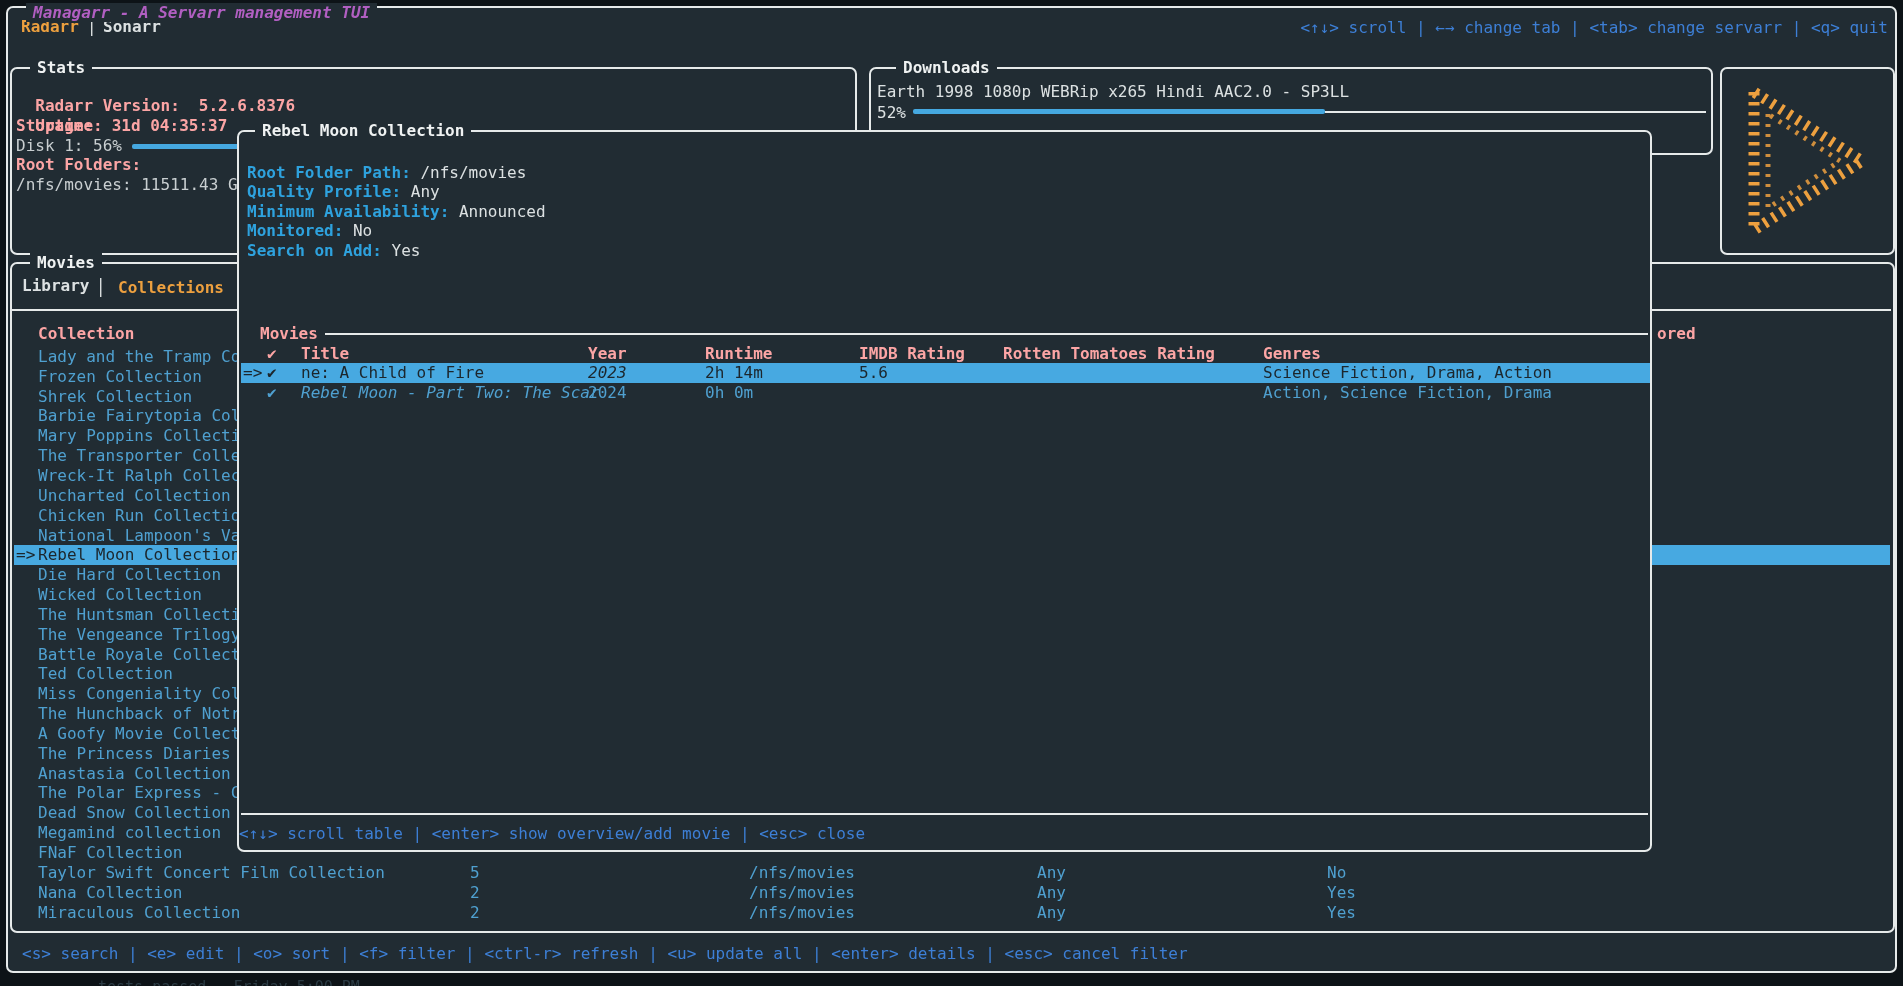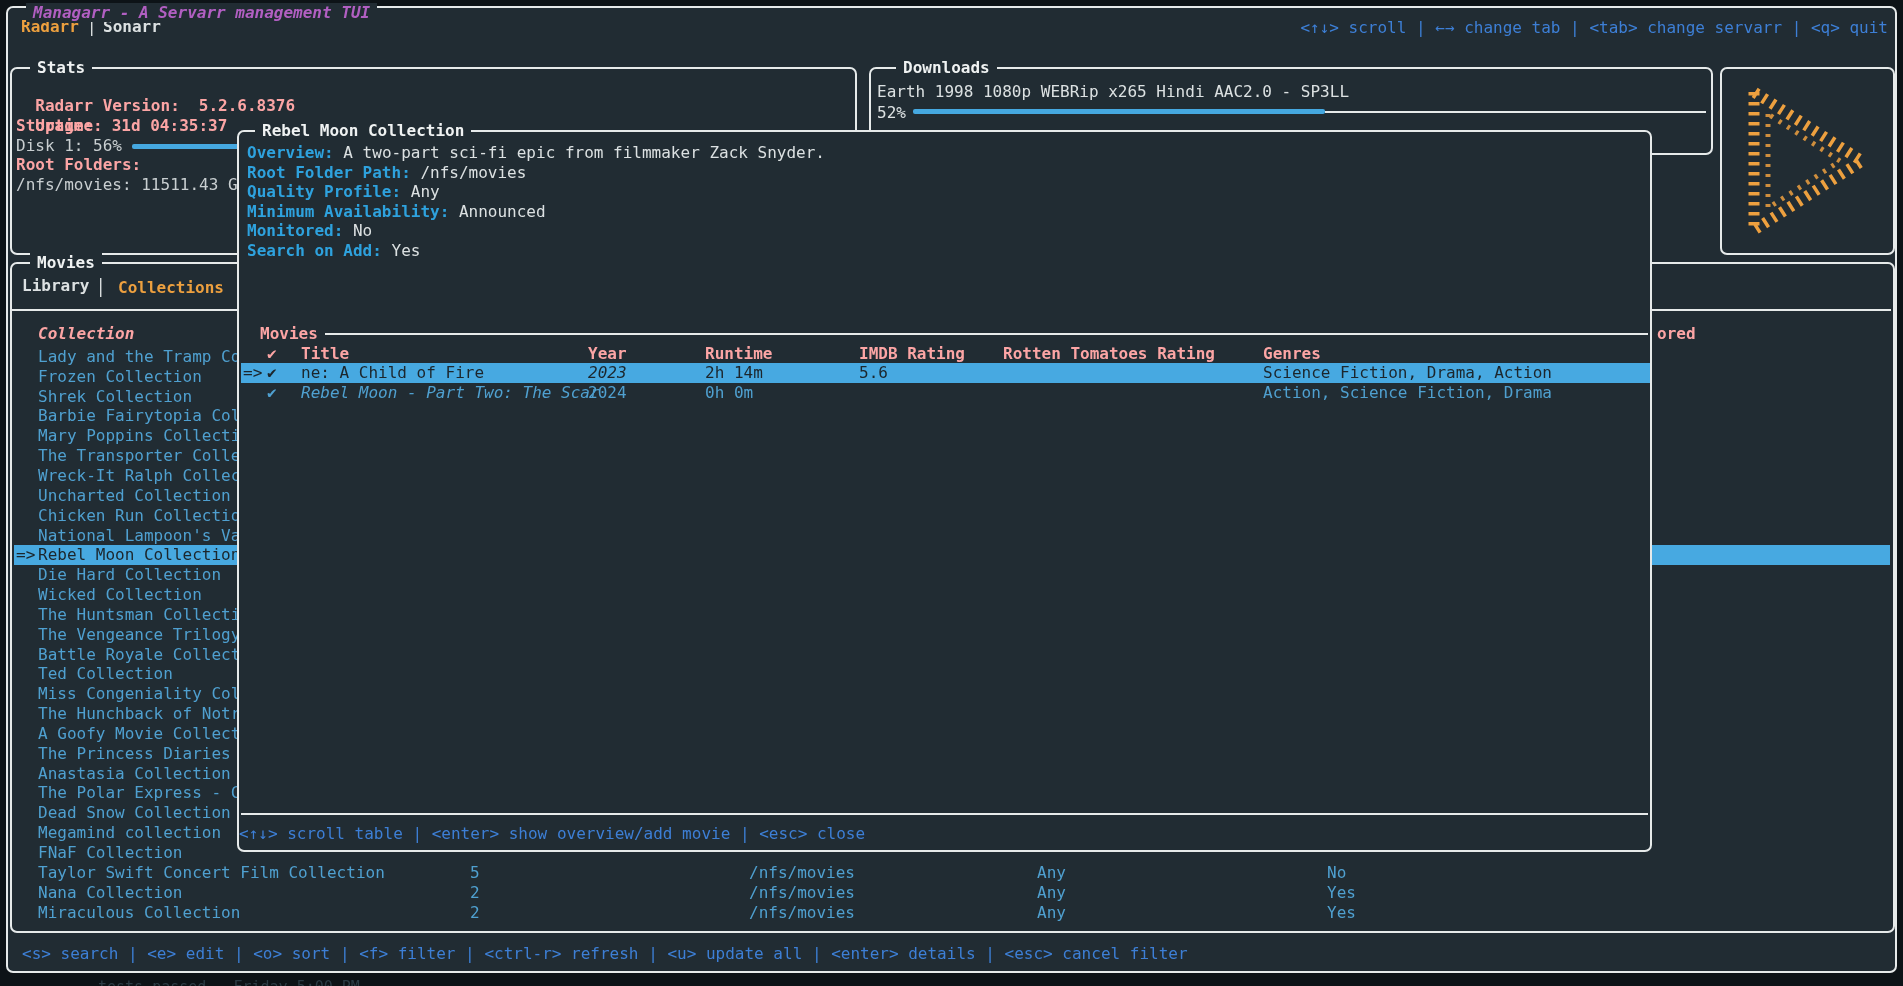--- a/index.html
+++ b/index.html
@@ -68,21 +68,21 @@
   <polygon points="24,30 24,124 96,77" fill="none" stroke="#EDA03F" stroke-width="5" stroke-dasharray="3 7" opacity="0.85"></polygon>
 </svg>
 
 <div class="box" style="left:10px;top:262px;width:1885px;height:671px;"></div>
 <div class="box-title" style="left:30px;top:253px;">Movies</div>
 <div class="t bold" style="left:22px;top:276px;">Library</div>
 <div class="t" style="left:96px;top:278px;color:#E6EAEA;">│</div>
 <div class="t orange bold" style="left:118px;top:278px;">Collections</div>
 <div class="line" style="left:12px;top:309px;width:1879px;height:2px;"></div>
 
-<div class="t hdr" style="left:38px;top:324px;font-style:italic;">Collection</div>
+<div class="t hdr" style="left:38px;top:324px;">Collection</div>
 <div class="t hdr" style="left:1657px;top:324px;">ored</div>
 
 <div class="coll-item" style="top:347px;">Lady and the Tramp Co</div>
 <div class="coll-item" style="top:367px;">Frozen Collection</div>
 <div class="coll-item" style="top:387px;">Shrek Collection</div>
 <div class="coll-item" style="top:406px;">Barbie Fairytopia Col</div>
 <div class="coll-item" style="top:426px;">Mary Poppins Collecti</div>
 <div class="coll-item" style="top:446px;">The Transporter Colle</div>
 <div class="coll-item" style="top:466px;">Wreck-It Ralph Collec</div>
 <div class="coll-item" style="top:486px;">Uncharted Collection</div>
@@ -126,21 +126,20 @@
   <span class="t" style="left:24px;">Miraculous Collection</span>
   <span class="t" style="left:456px;">2</span>
   <span class="t" style="left:735px;">/nfs/movies</span>
   <span class="t" style="left:1023px;">Any</span>
   <span class="t" style="left:1313px;">Yes</span>
 </div>
 
 <div class="box" id="modal" style="left:237px;top:130px;width:1415px;height:722px;">
   <div class="box-title" style="left:16px;top:-11px;">Rebel Moon Collection</div>
 
-  <div class="t" style="left:8px;top:11px;"><span class="lbl">Overview:</span> <span>A two-part sci-fi epic from filmmaker Zack Snyder.</span></div>
   <div class="t" style="left:8px;top:31px;"><span class="lbl">Root Folder Path:</span> <span>/nfs/movies</span></div>
   <div class="t" style="left:8px;top:50px;"><span class="lbl">Quality Profile:</span> <span>Any</span></div>
   <div class="t" style="left:8px;top:70px;"><span class="lbl">Minimum Availability:</span> <span>Announced</span></div>
   <div class="t" style="left:8px;top:89px;"><span class="lbl">Monitored:</span> <span>No</span></div>
   <div class="t" style="left:8px;top:109px;"><span class="lbl">Search on Add:</span> <span>Yes</span></div>
 
   <div class="t hdr" style="left:21px;top:192px;">Movies</div>
   <div class="line" style="left:86px;top:201px;width:1323px;height:1.5px;"></div>
 
   <div class="t hdr" style="left:28px;top:212px;">✔</div>

